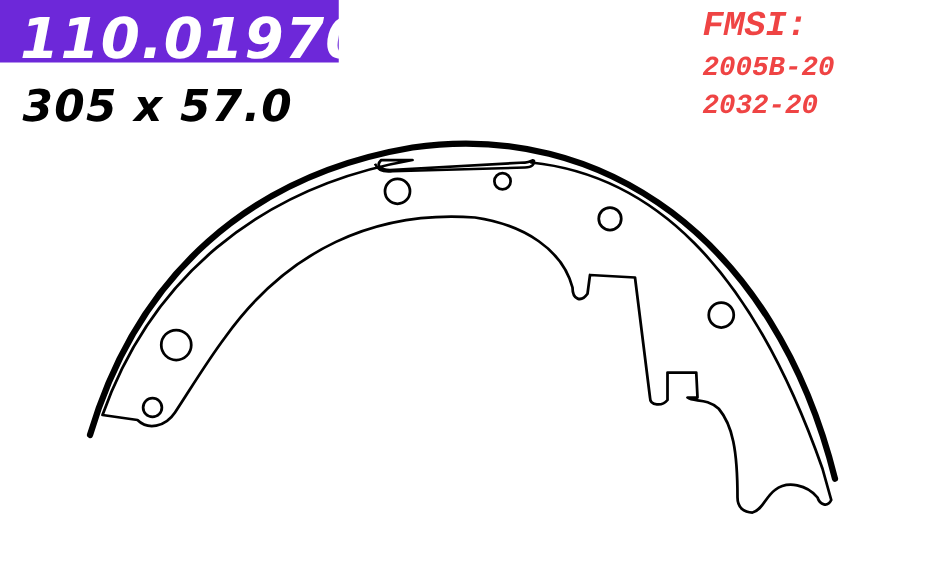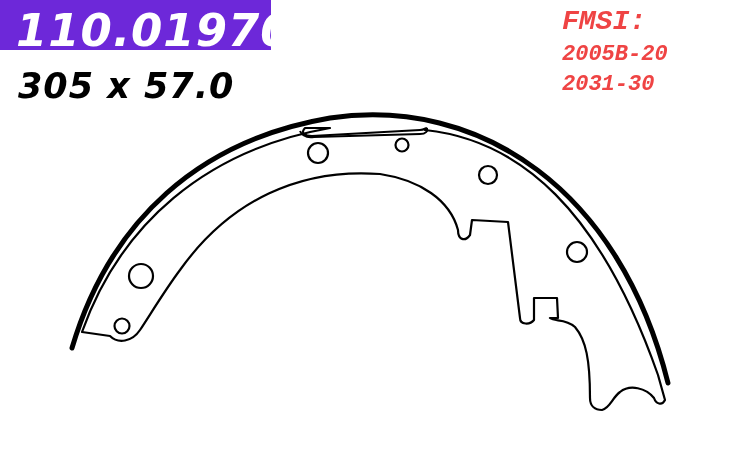--- a/index.html
+++ b/index.html
@@ -32,21 +32,21 @@
 <body>
 
 <div class="part-box">
   <div class="part-number">110.01970</div>
 </div>
 <div class="dimensions">305 x 57.0</div>
 
 <div class="fmsi">
   <div class="fmsi-title">FMSI:</div>
   <div class="fmsi-item">2005B-20</div>
-  <div class="fmsi-item">2031-30</div>
+  <div class="fmsi-item">2032-20</div>
 </div>
 
 <svg class="drawing" width="740" height="464" viewBox="0 0 740 464">
 
   <path d="M 72 348 C 110 220, 200 140, 330 118 C 480 96, 620 190, 668 383" fill="none" stroke="#000" stroke-width="5" stroke-linecap="round"></path>
 
   <path d="M 82 332 C 120 225, 205 150, 330 128
            L 305 128 C 300 133, 305 136, 312 136
            L 420 130 C 425 130, 428 126, 425 130
            C 520 140, 600 210, 658 375

